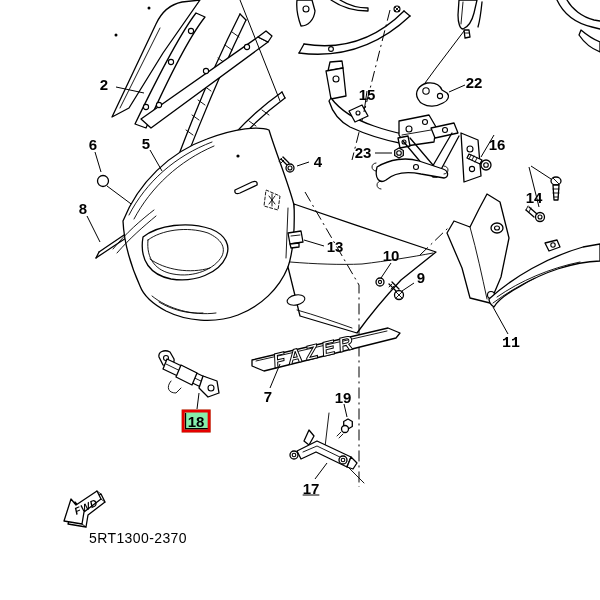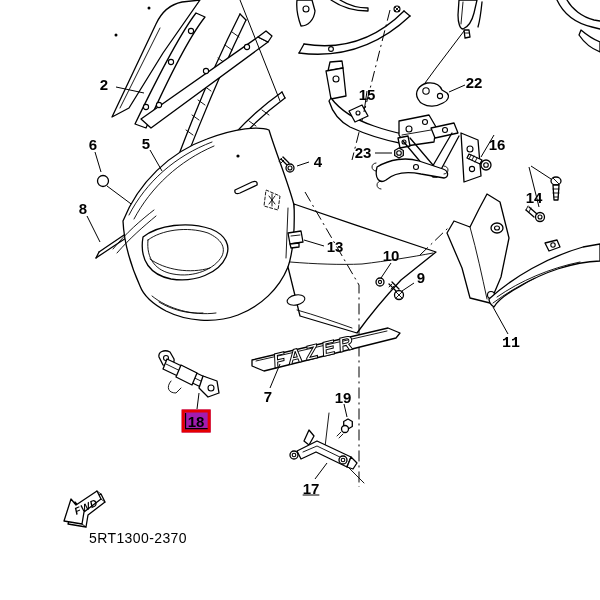--- a/index.html
+++ b/index.html
@@ -13,21 +13,21 @@
   .dd{fill:none;stroke:#000;stroke-width:1;stroke-dasharray:11 4 2 4;}
   .dot{fill:#000;stroke:none;}
   .hole{fill:#fff;stroke:#000;stroke-width:1.1;}
   .decaltxt{font-family:"Liberation Sans",sans-serif;font-size:20px;font-weight:bold;
             font-style:italic;letter-spacing:4px;fill:#fff;stroke:#000;stroke-width:1;}
   .fwdtxt{font-family:"Liberation Sans",sans-serif;font-size:10px;font-weight:bold;
           font-style:italic;fill:#000;letter-spacing:.5px;}
   #labels-layer{position:absolute;left:0;top:0;width:600px;height:600px;pointer-events:none;}
   .part-label{position:absolute;transform:translate(-50%,-50%);font-size:15px;font-weight:bold;
               line-height:1;white-space:nowrap;pointer-events:auto;}
-  .part-label.highlighted{border:3px solid var(--red,#e60000);background:#a21caf;padding:1px 3px;
+  .part-label.highlighted{border:3px solid var(--red,#e60000);background:#86efac;padding:1px 3px;
               box-shadow:inset 1.5px -1.5px 0 0 #000;}
   .part-code{position:absolute;left:62px;top:530px;font-size:14px;letter-spacing:.4px;margin-left:27px;}
 </style>
 </head>
 <body>
 
 <div class="screen">
 
 <svg width="600" height="600" viewBox="0 0 600 600">
 

